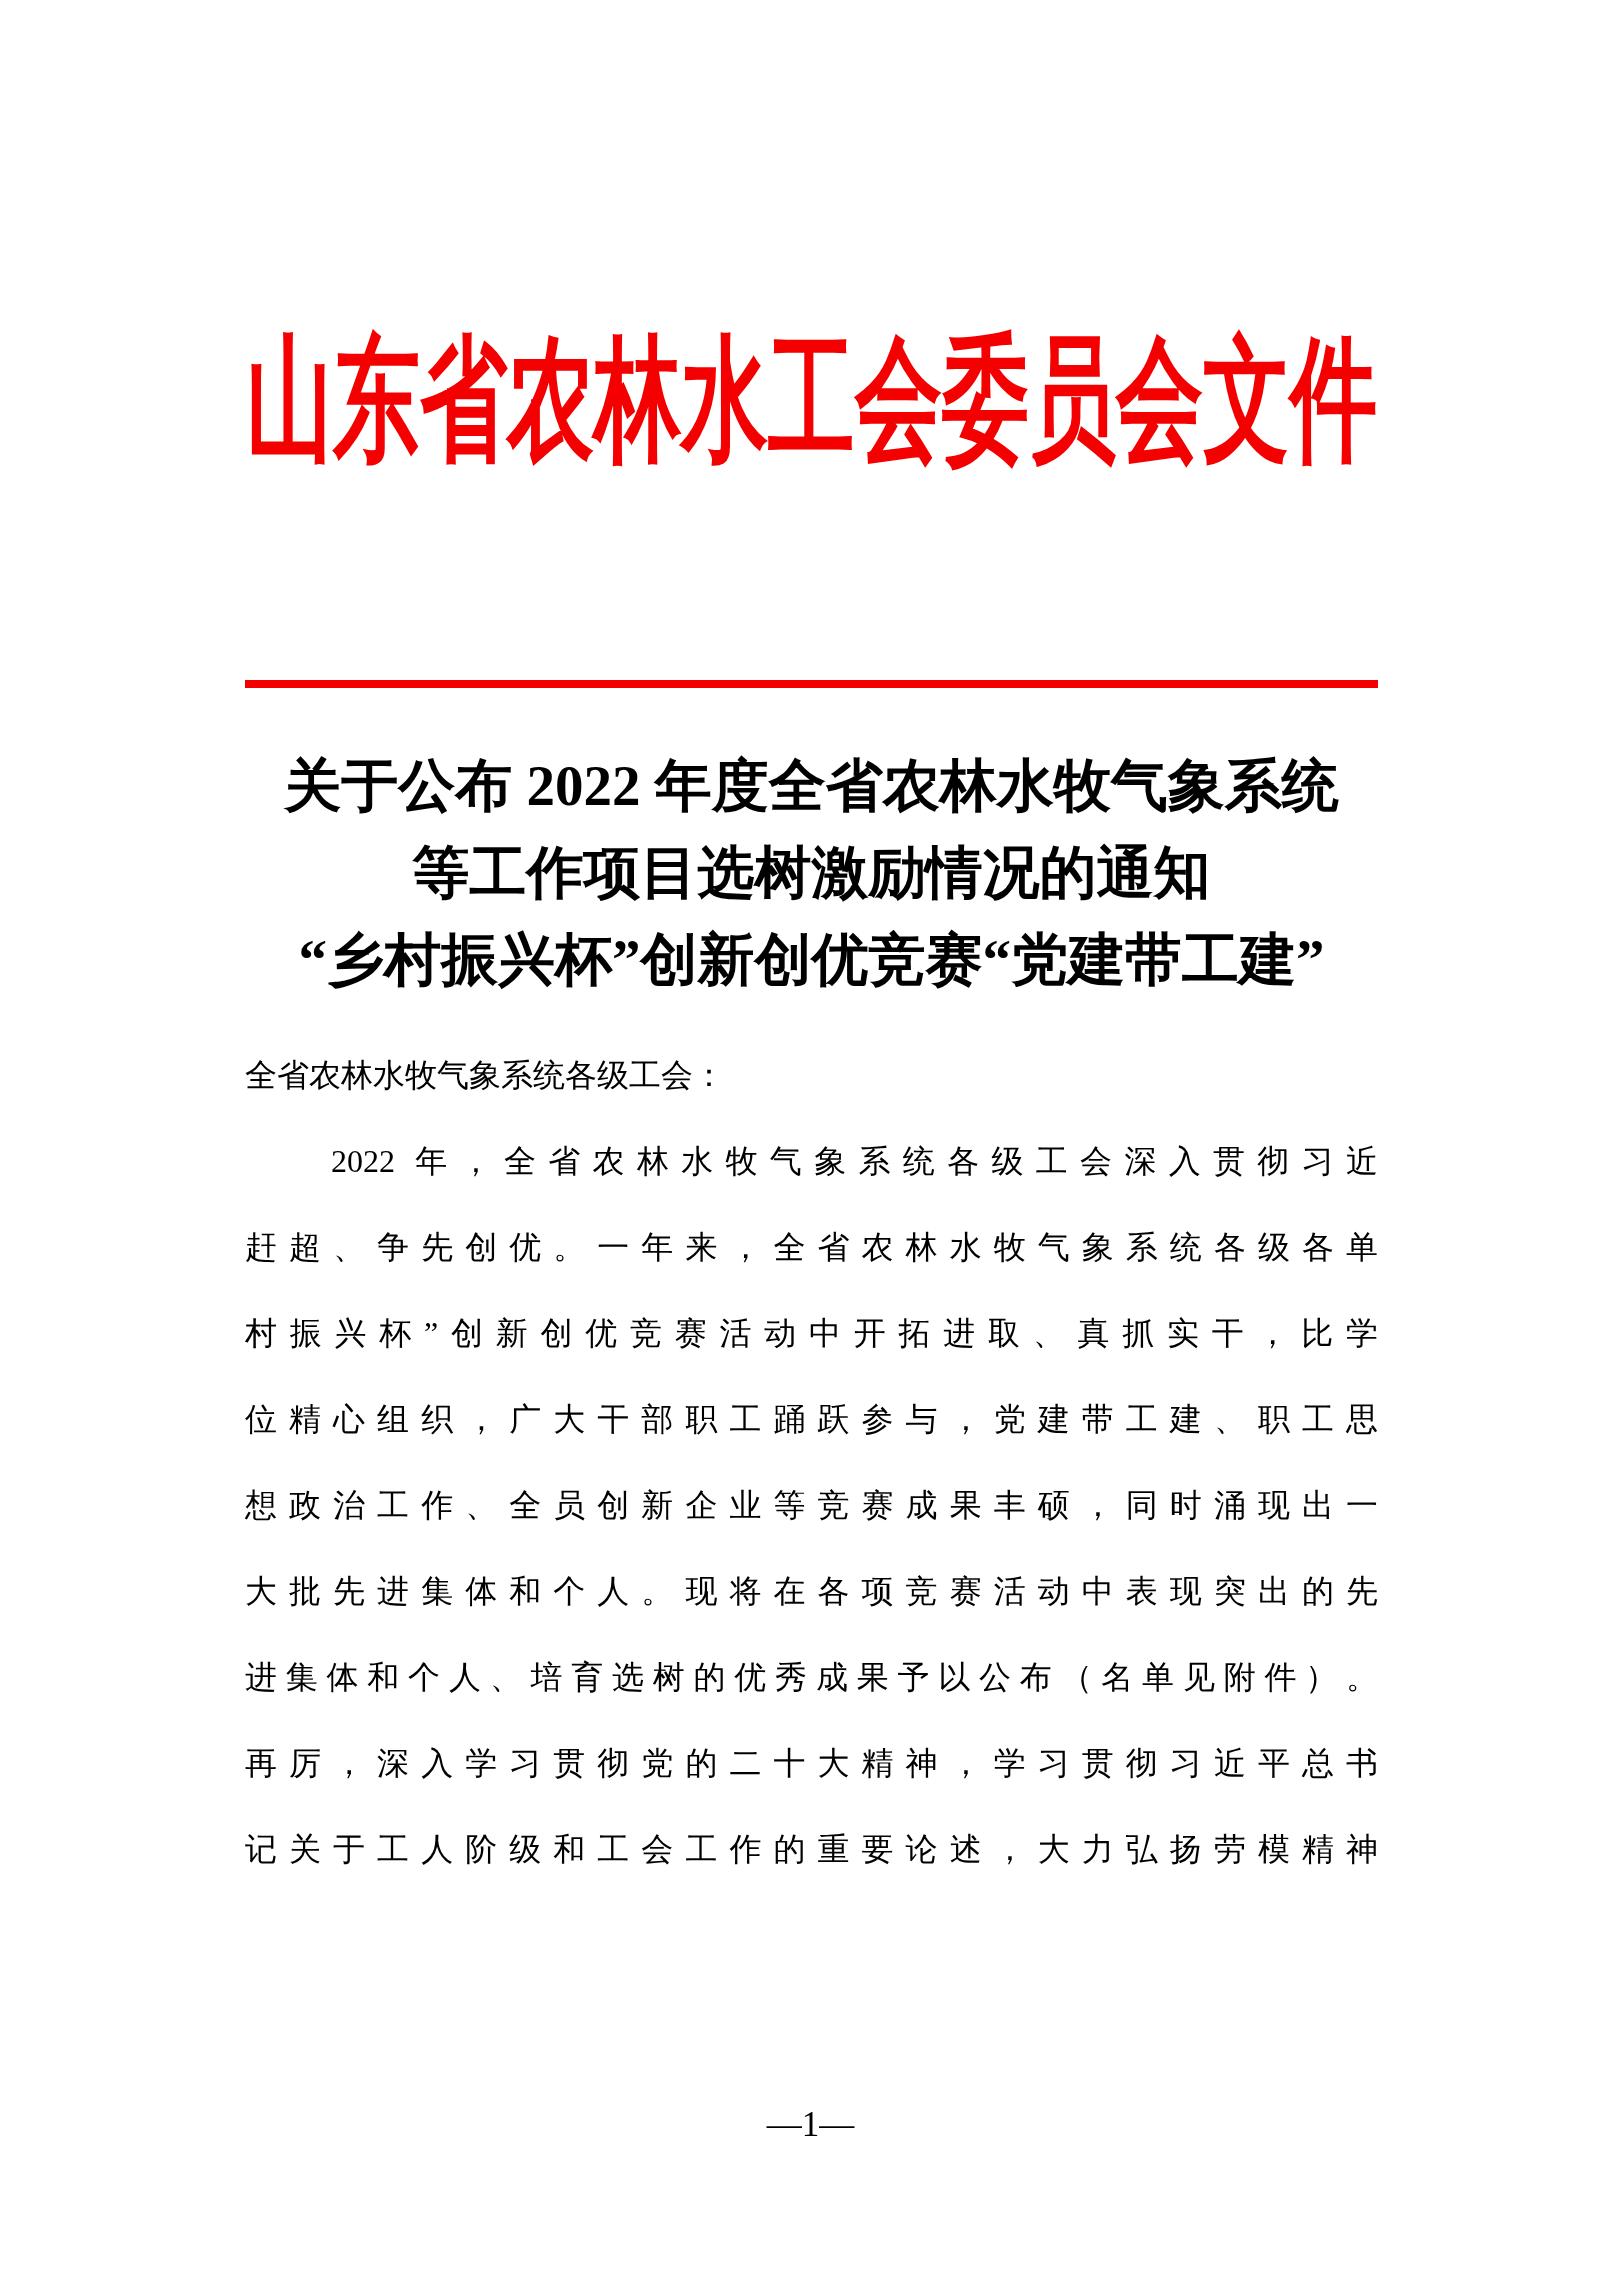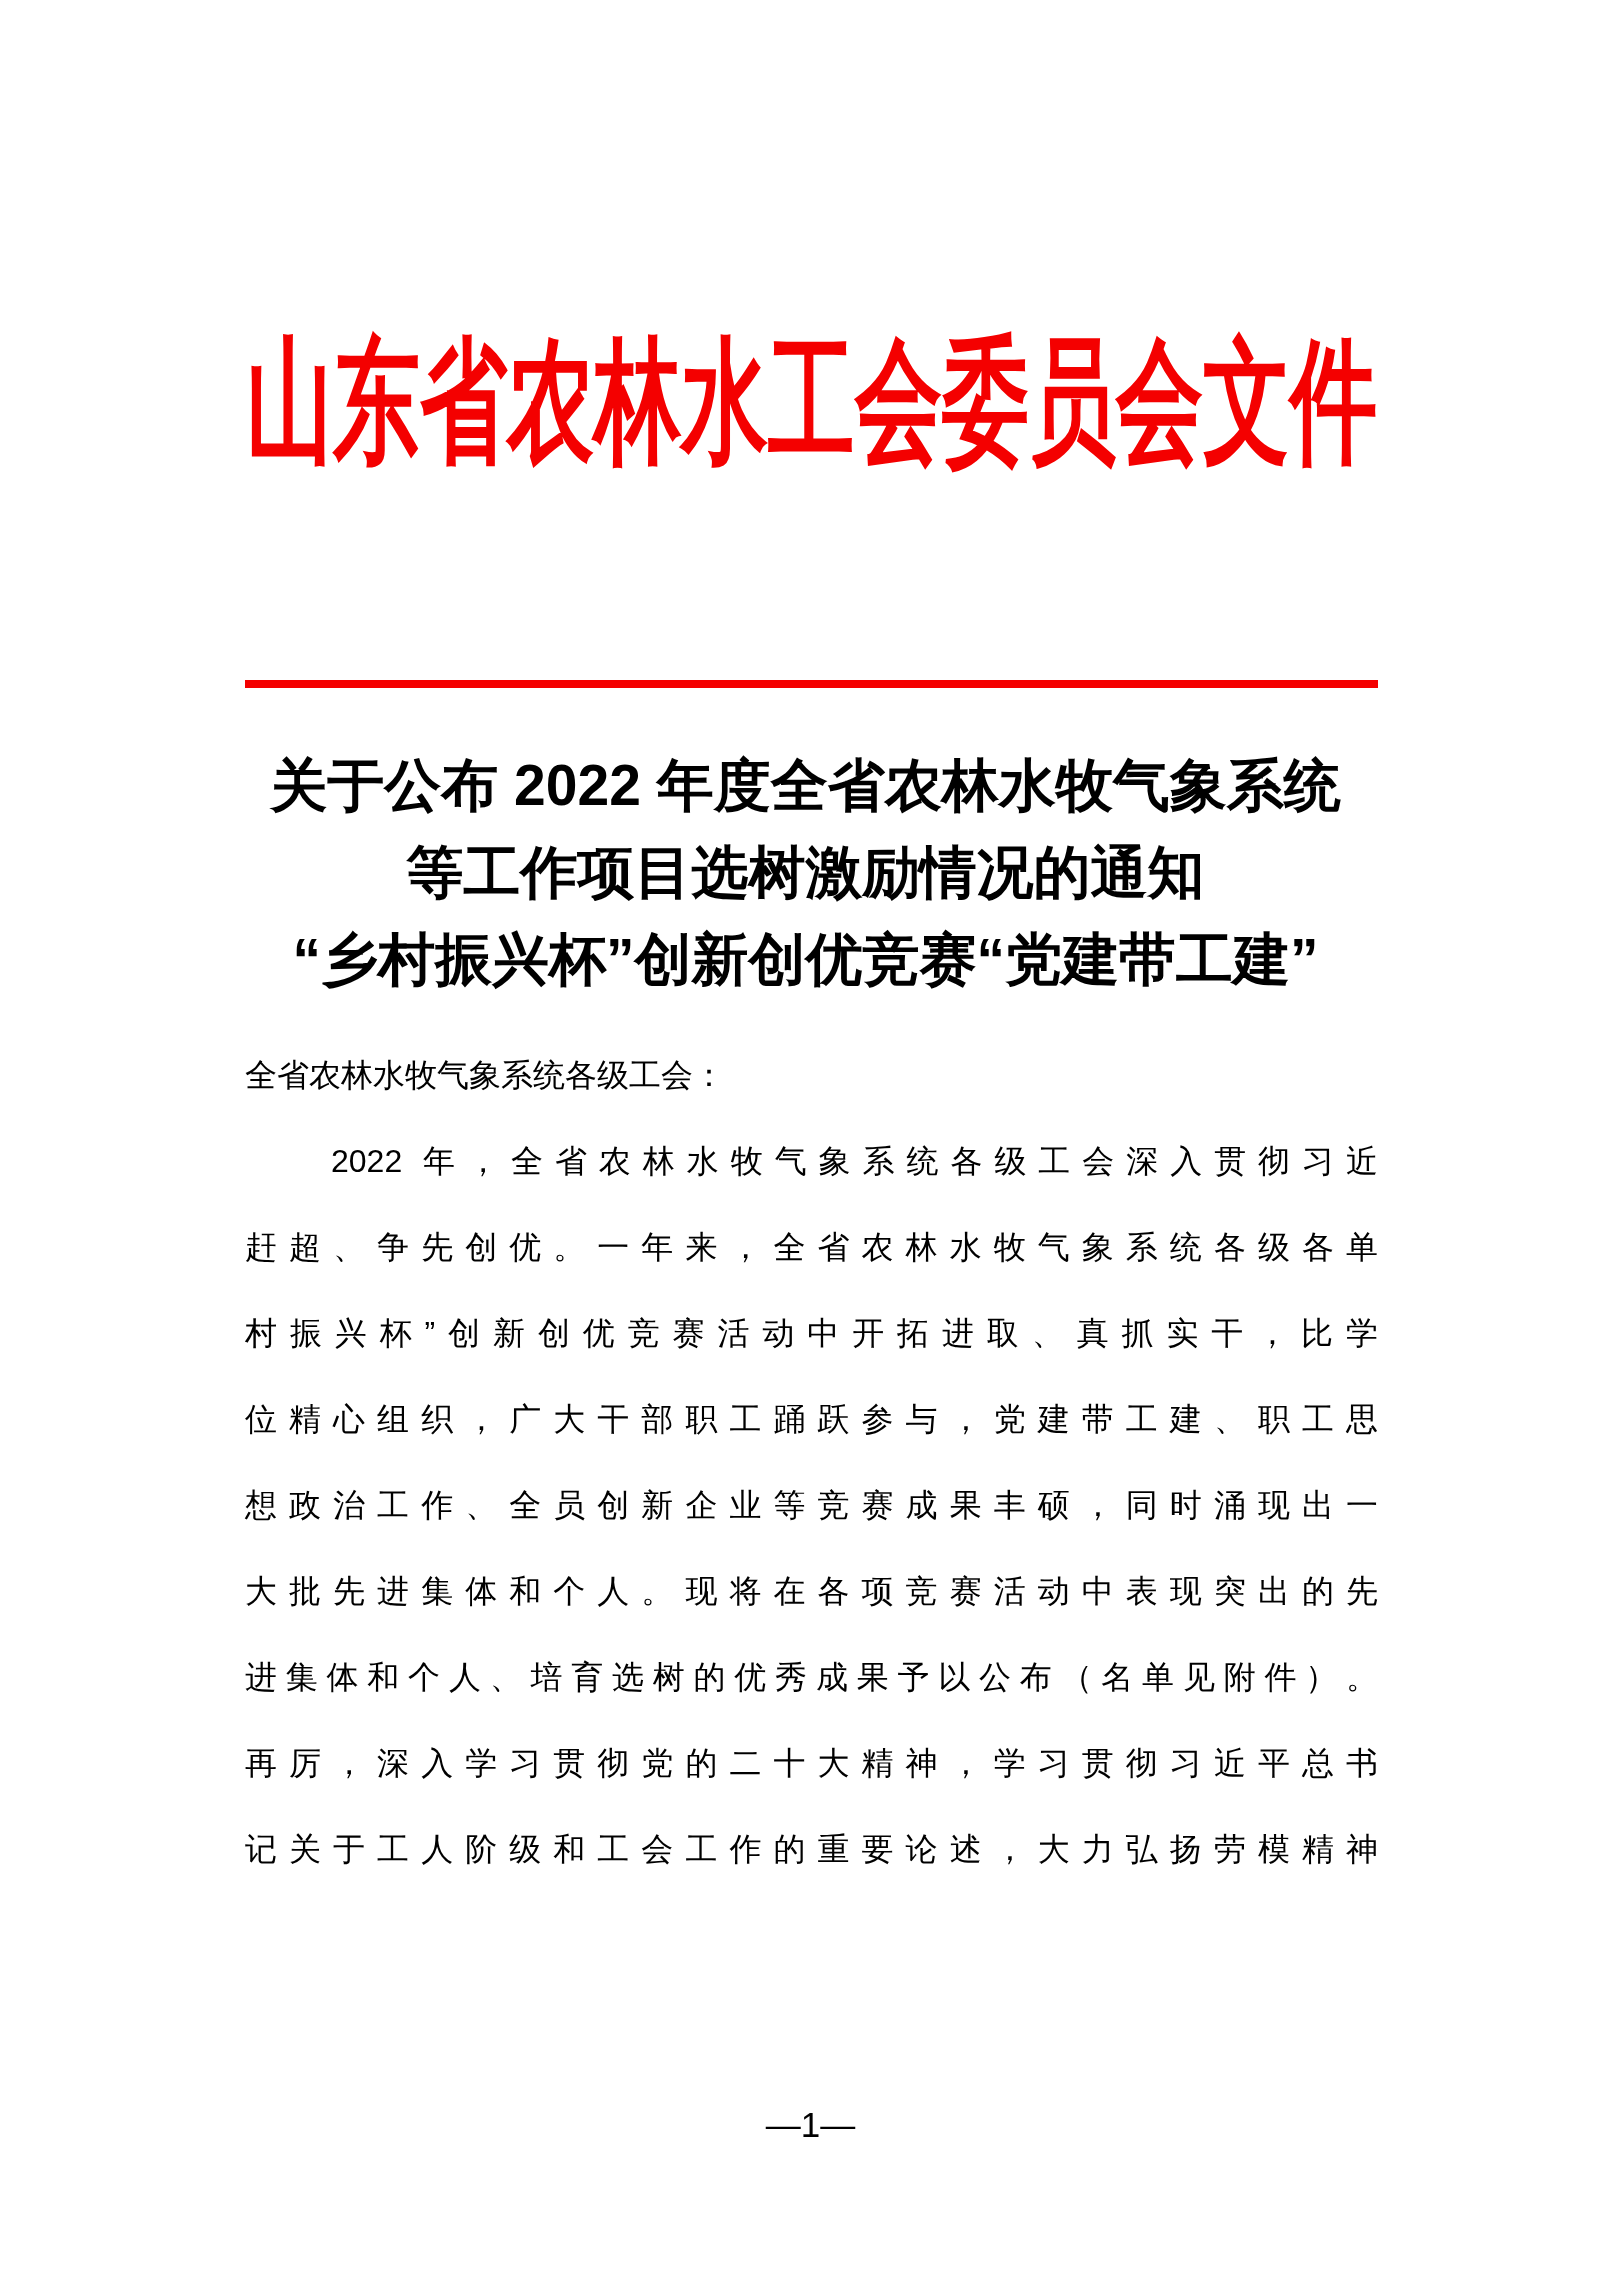--- a/index.html
+++ b/index.html
@@ -3,21 +3,21 @@
 <meta charset="utf-8">
 <style>
   html, body { margin: 0; padding: 0; background: #888; }
   .page {
     position: relative;
     width: 1621px;
     height: 2293px;
     margin: 0 auto;
     background: #ffffff;
     color: #000000;
-    font-family: Liberation Sans, sans-serif;
+    font-family: Liberation Serif, serif;
     overflow: hidden;
   }
   
   .banner {
     position: absolute;
     top: 329px;
     left: 245px;
     width: 1133px;
     text-align: center;
     white-space: nowrap;
@@ -46,21 +46,21 @@
     top: 680px;
     left: 245px;
     width: 1133px;
     height: 7.8px;
     background: #f40000;
   }
   
   .doc-title {
     position: absolute;
     top: 742px;
-    left: 180px;
+    left: 186px;
     width: 1251px;
     text-align: center;
     font-weight: bold;
     font-size: 57px;
     line-height: 87px;
   }
   
   .body-text {
     position: absolute;
     top: 1032px;

